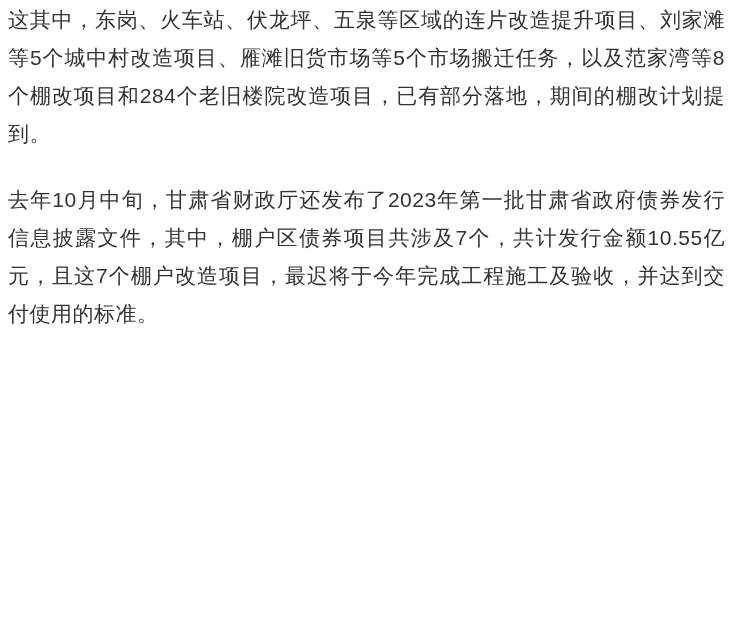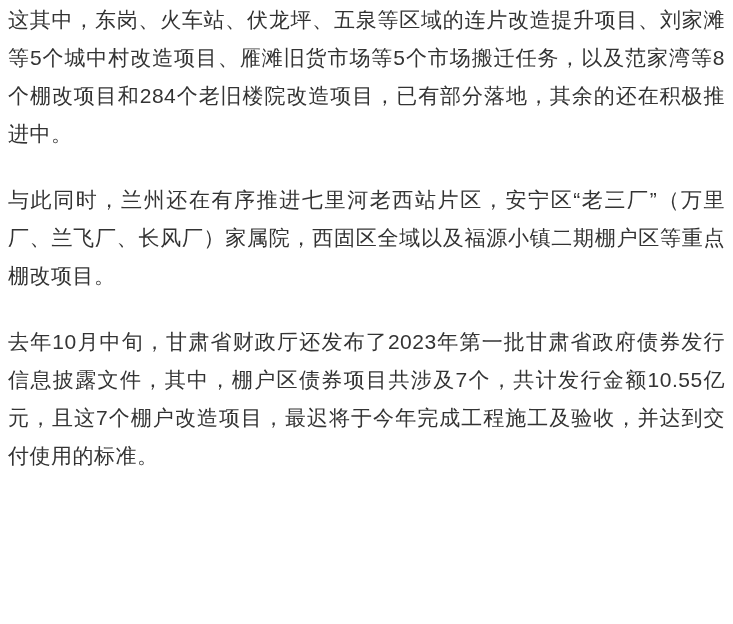--- a/index.html
+++ b/index.html
@@ -23,16 +23,15 @@
     letter-spacing: 0.5px;
   }
   .article p {
     margin: 0 0 28px 0;
   }
 </style>
 </head>
 <body>
 
 <main class="article">
-  <p>这其中，东岗、火车站、伏龙坪、五泉等区域的连片改造提升项目、刘家滩等5个城中村改造项目、雁滩旧货市场等5个市场搬迁任务，以及范家湾等8个棚改项目和284个老旧楼院改造项目，已有部分落地，其余的还在积极推进中。</p>
-  <p>与此同时，兰州还在有序推进七里河老西站片区，安宁区“老三厂”（万里厂、兰飞厂、长风厂）家属院，西固区全域以及福源小镇二期棚户区等重点棚改项目。</p>
+  <p>这其中，东岗、火车站、伏龙坪、五泉等区域的连片改造提升项目、刘家滩等5个城中村改造项目、雁滩旧货市场等5个市场搬迁任务，以及范家湾等8个棚改项目和284个老旧楼院改造项目，已有部分落地，期间的棚改计划提到。</p>
   <p>去年10月中旬，甘肃省财政厅还发布了2023年第一批甘肃省政府债券发行信息披露文件，其中，棚户区债券项目共涉及7个，共计发行金额10.55亿元，且这7个棚户改造项目，最迟将于今年完成工程施工及验收，并达到交付使用的标准。</p>
 </main>
 
 </body></html>

